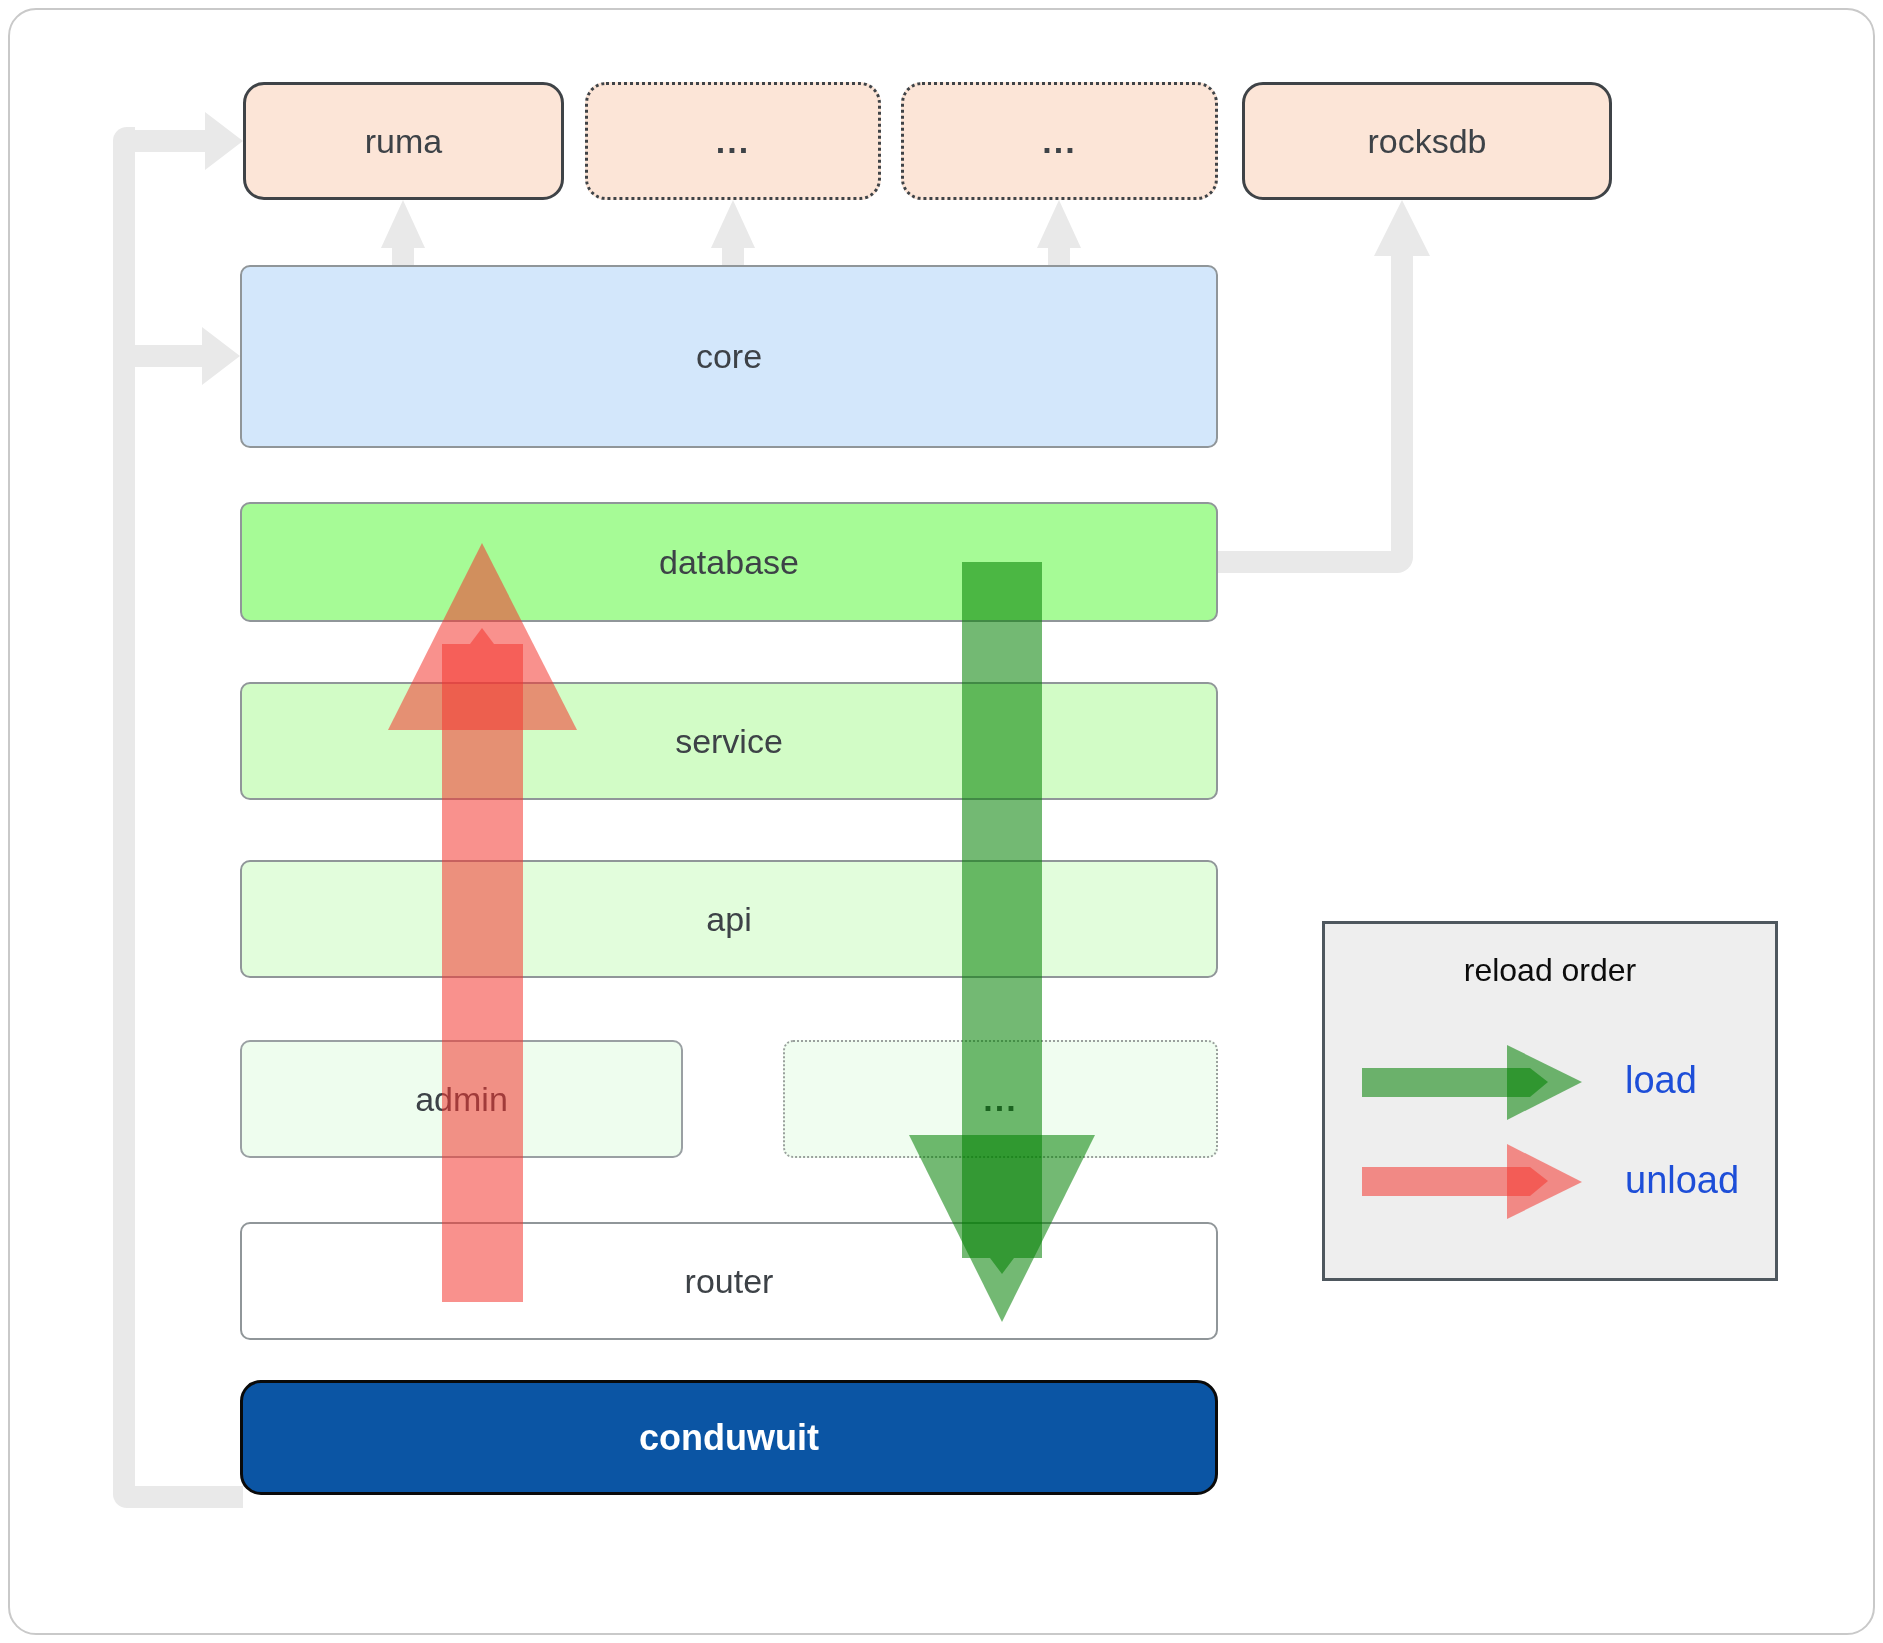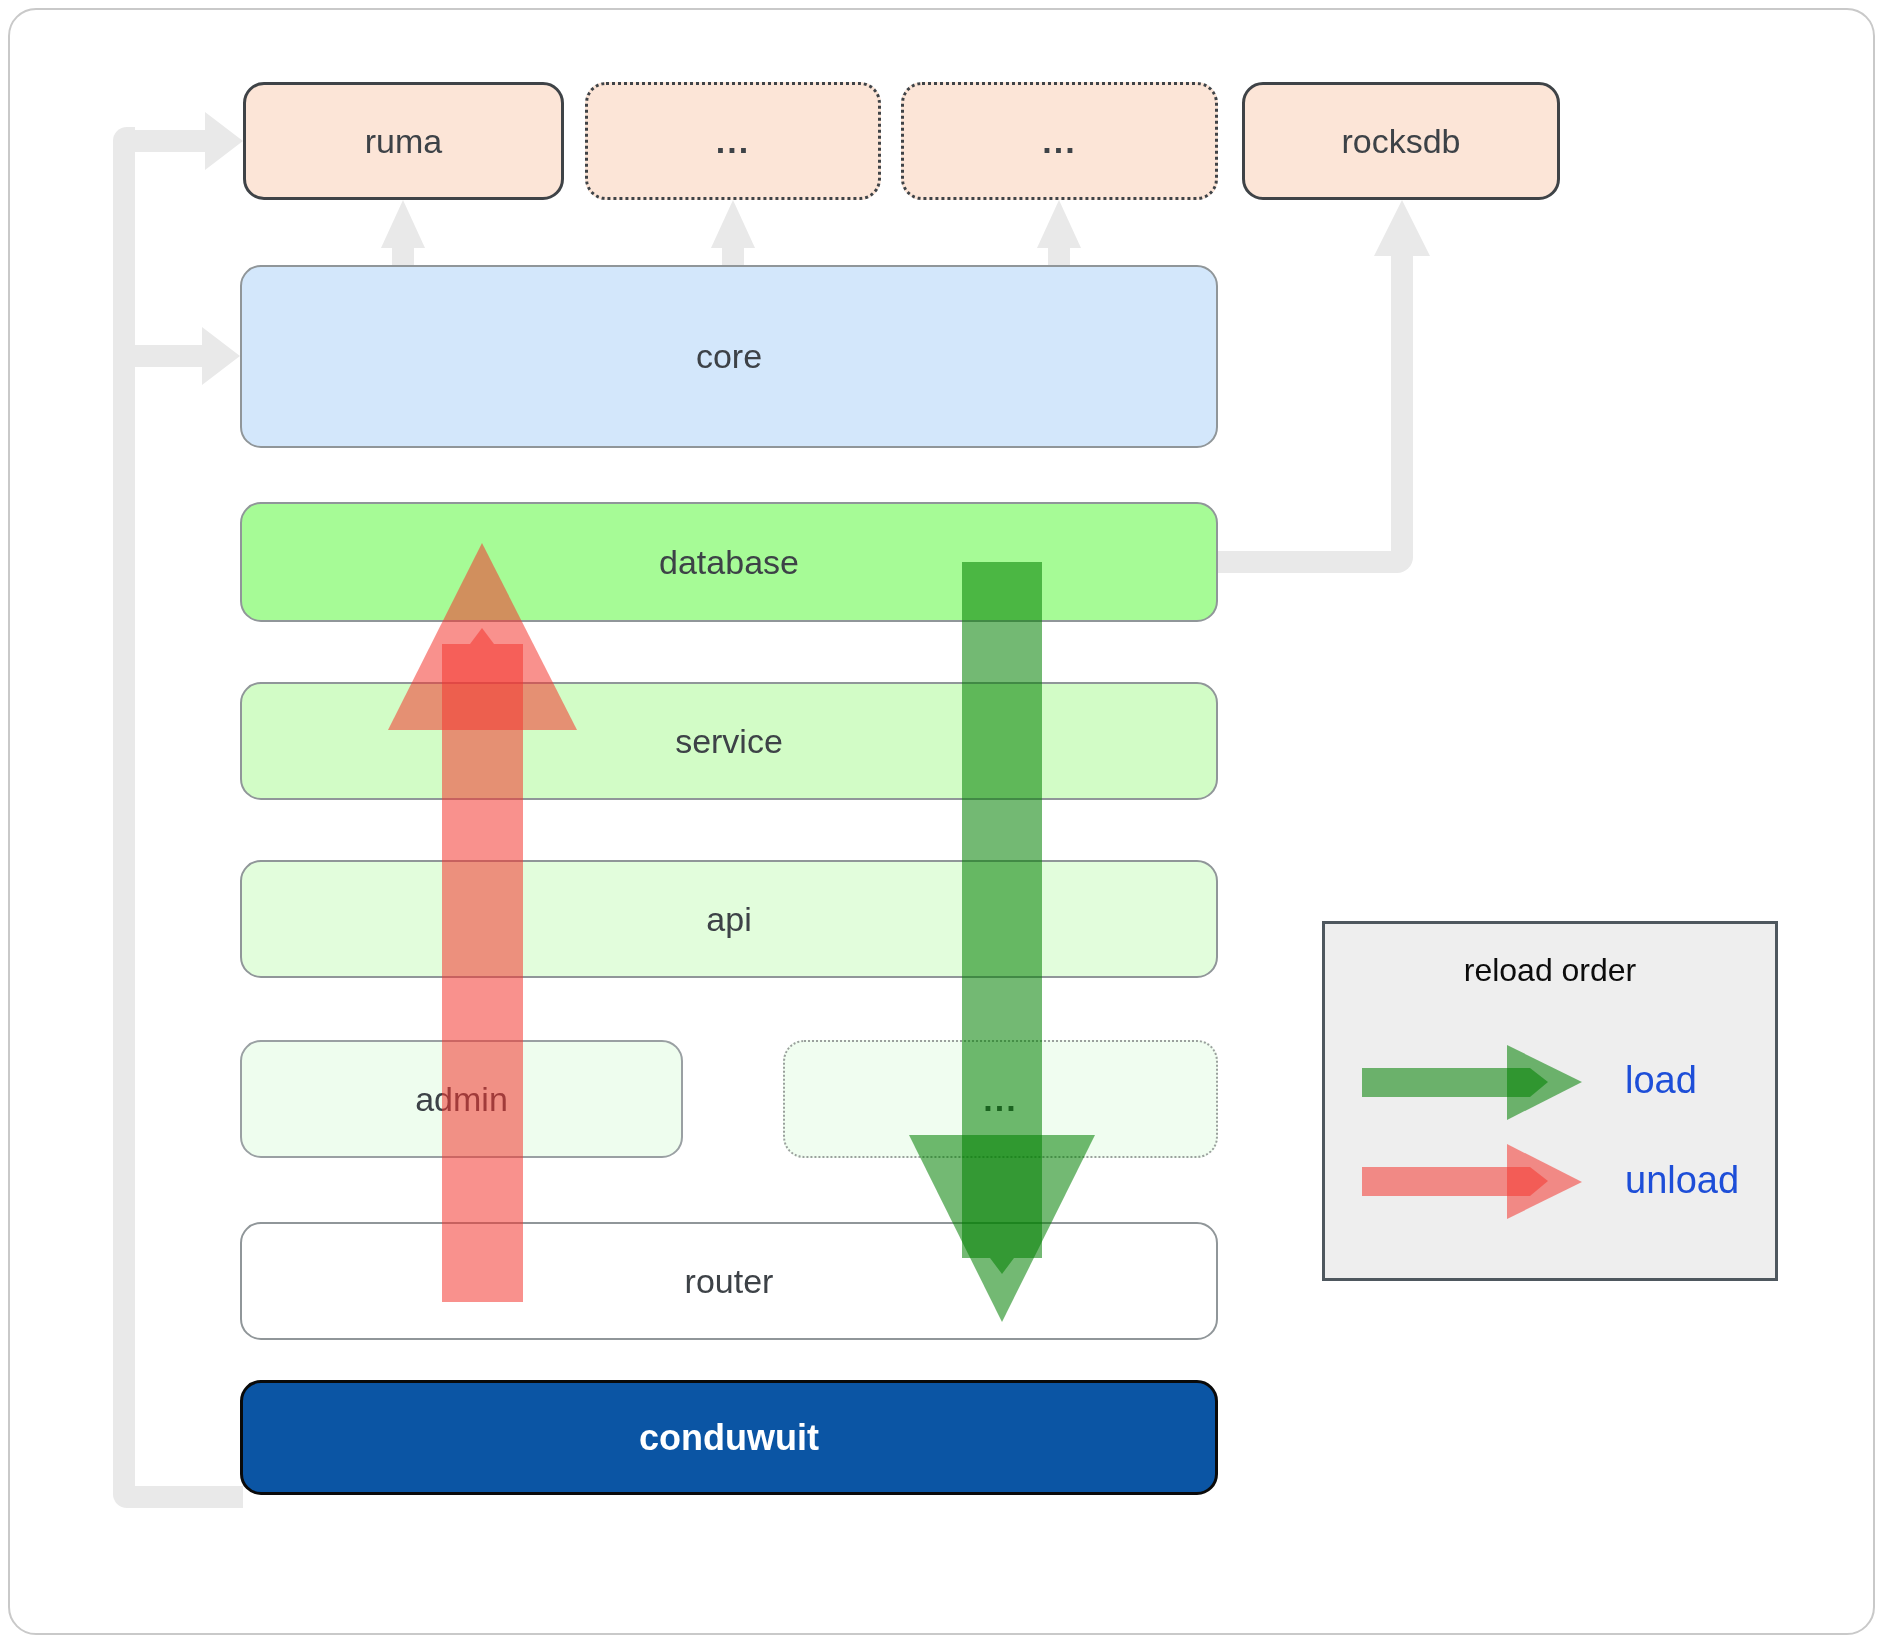--- a/index.html
+++ b/index.html
@@ -9,21 +9,21 @@
   }
   .frame{
     position:absolute;left:8px;top:8px;width:1863px;height:1623px;
     border:2px solid #c9c9c9;border-radius:28px;
   }
   
   .node{
     position:absolute;display:flex;align-items:center;justify-content:center;
     font-size:34px;color:var(--label);box-sizing:border-box;
   }
-  .r16{border-radius:21px}.r20{border-radius:21px}
+  .r16{border-radius:21px}.r20{border-radius:10px}
   .b-dark{border:3px solid #3f4347}
   .b-dark-dotted{border:3px dotted #3f4347}
   .b-gray{border:2px solid #909699}
   .b-gray-thin{border:2px solid #9aa0a3}
   .b-gray-dotted{border:2px dotted #9aa09d}
   .peach{background:var(--peach)}
   .dots-label{font-weight:bold;letter-spacing:2px}
   
   .conn{position:absolute;background:var(--connector)}
   .tri{position:absolute;background:var(--connector)}
@@ -75,21 +75,21 @@
 
   <div class="node peach b-dark r16" style="left:243px;top:82px;width:321px;height:118px;">
     <span>ruma</span>
   </div>
   <div class="node peach b-dark-dotted r16" style="left:585px;top:82px;width:296px;height:118px;">
     <span class="dots-label">...</span>
   </div>
   <div class="node peach b-dark-dotted r16" style="left:901px;top:82px;width:317px;height:118px;">
     <span class="dots-label">...</span>
   </div>
-  <div class="node peach b-dark r16" style="left:1242px;top:82px;width:318px;height:118px;">
+  <div class="node peach b-dark r16" style="left:1242px;top:82px;width:370px;height:118px;">
     <span>rocksdb</span>
   </div>
 
   <div class="node b-gray r20" style="left:240px;top:265px;width:978px;height:183px;background:var(--core);">
     <span>core</span>
   </div>
 
   <div class="node b-gray r20" style="left:240px;top:502px;width:978px;height:120px;background:var(--database);">
     <span>database</span>
   </div>

